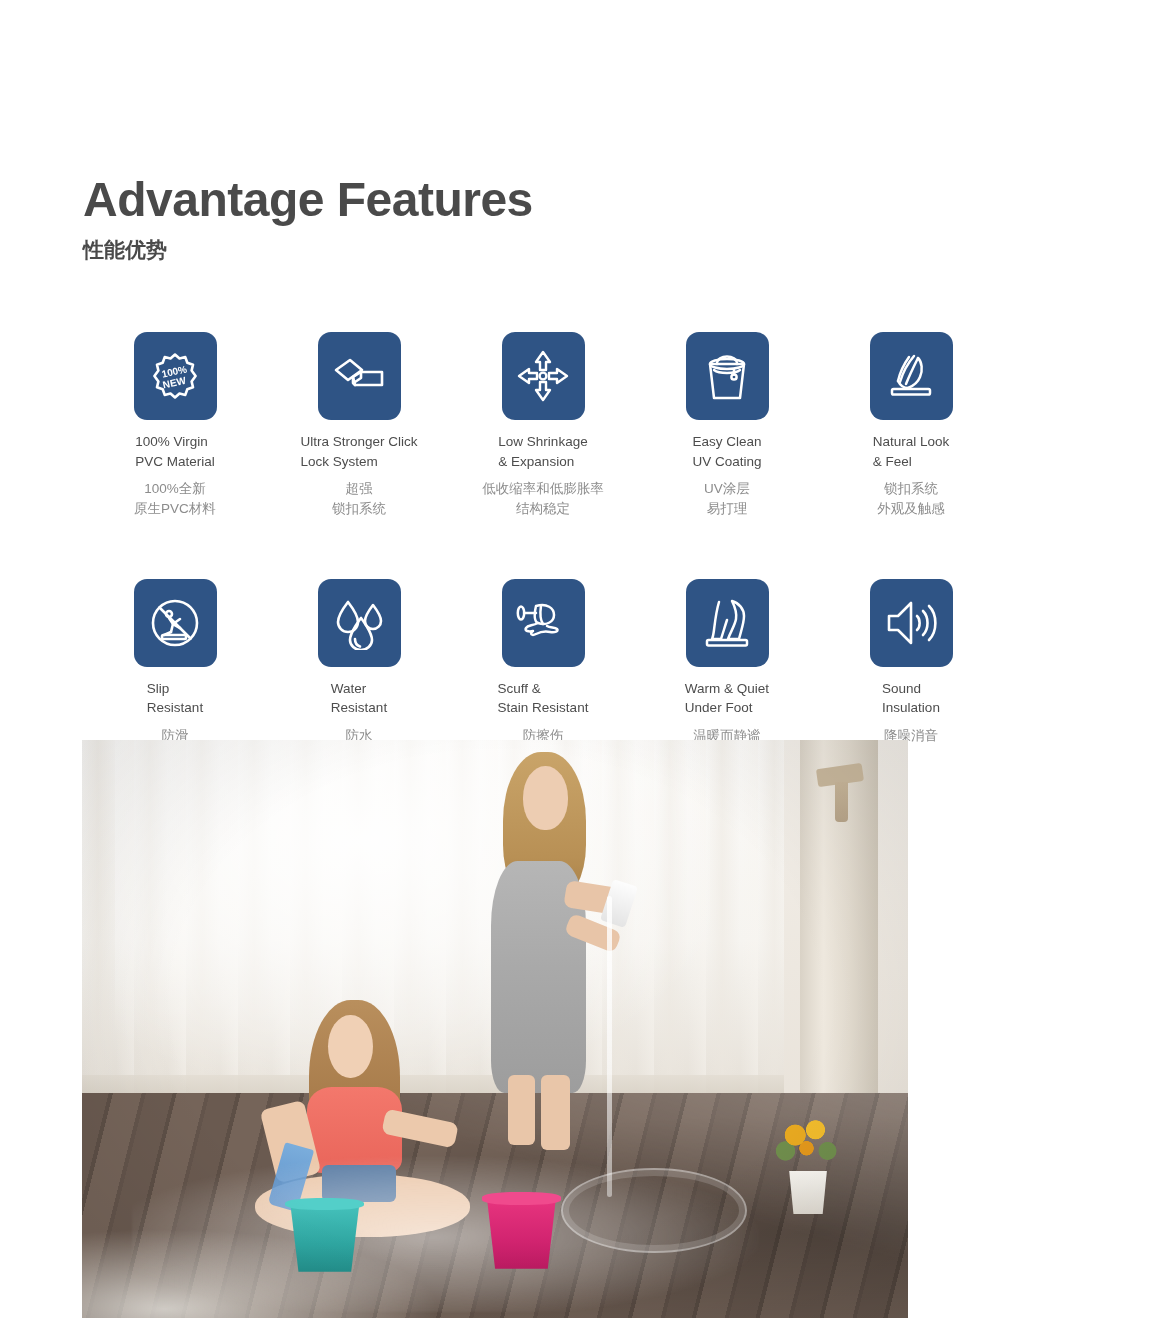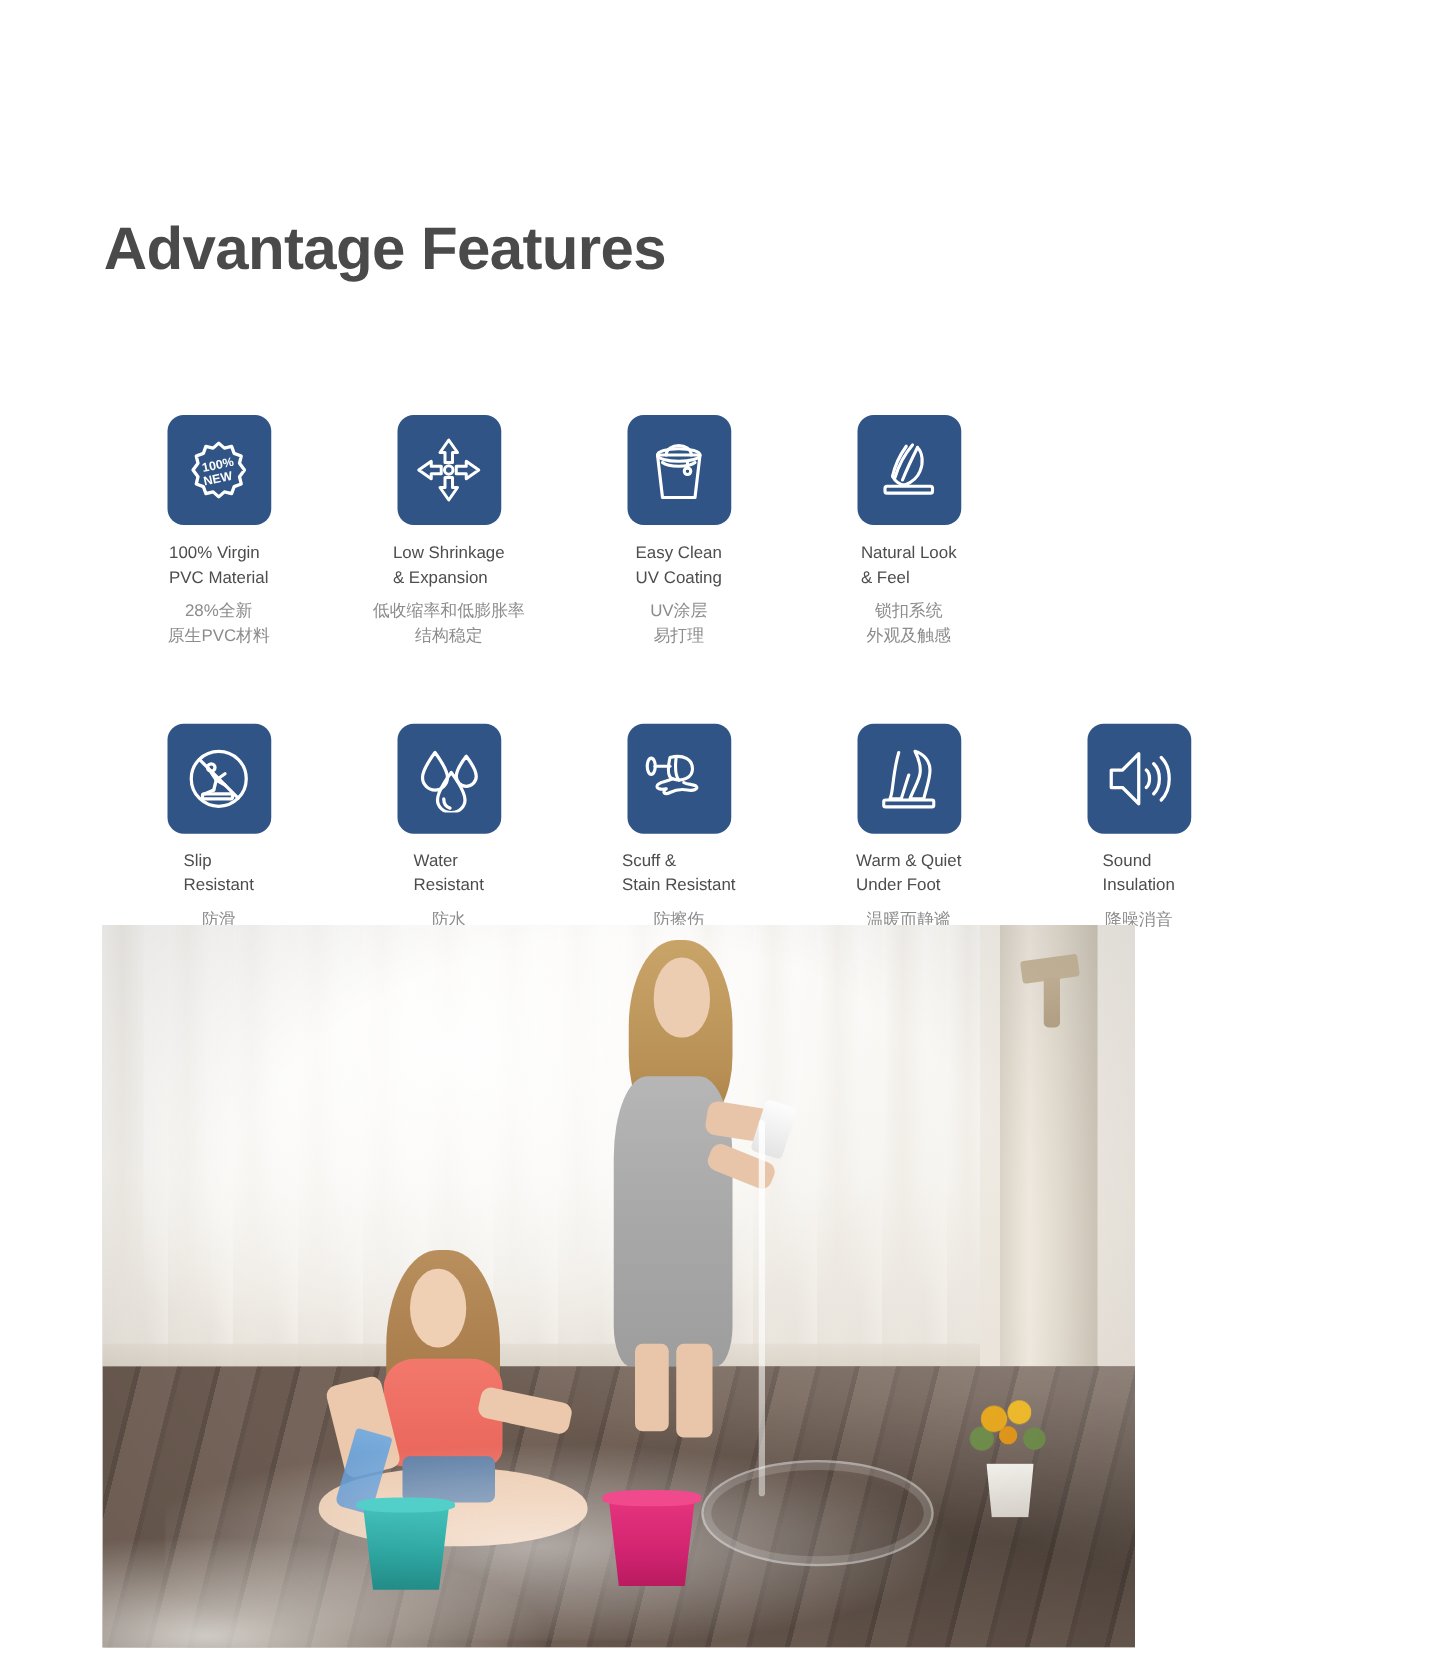--- a/index.html
+++ b/index.html
@@ -254,40 +254,55 @@
     background:radial-gradient(ellipse at 50% 45%,rgba(0,0,0,0) 55%,rgba(0,0,0,.10) 100%);
   }
 </style>
 </head>
 <body>
 
 <div class="page">
 
   <div class="heading-block">
     <h1 class="title">Advantage Features</h1>
+    <div class="subtitle">性能优势</div>
   </div>
 
   <div class="features">
 
     <div class="frow row1">
 
       <div class="fcell">
         <div class="tile">
           <svg width="52" height="52" viewBox="0 0 52 52" fill="none" stroke="#ffffff" stroke-width="2.6" stroke-linejoin="round" stroke-linecap="round">
             <path d="M26 4.5 L30.5 8.5 L36.3 7.1 L38.3 12.7 L44 14.8 L42.6 20.6 L46.6 26 L42.6 31.4 L44 37.2 L38.3 39.3 L36.3 44.9 L30.5 43.5 L26 47.5 L21.5 43.5 L15.7 44.9 L13.7 39.3 L8 37.2 L9.4 31.4 L5.4 26 L9.4 20.6 L8 14.8 L13.7 12.7 L15.7 7.1 L21.5 8.5 Z"></path>
             <text x="26" y="25" font-family="Liberation Sans, sans-serif" font-size="10" font-weight="bold" fill="#ffffff" stroke="none" text-anchor="middle" transform="rotate(-12 26 25)">100%</text>
             <text x="26" y="36" font-family="Liberation Sans, sans-serif" font-size="10" font-weight="bold" fill="#ffffff" stroke="none" text-anchor="middle" transform="rotate(-12 26 36)">NEW</text>
           </svg>
         </div>
         <div class="label-en">100% Virgin
 PVC Material</div>
-        <div class="label-cn">28%全新
+        <div class="label-cn">100%全新
 原生PVC材料</div>
       </div>
 
+      <div class="fcell">
+        <div class="tile">
+          <svg width="56" height="46" viewBox="0 0 56 46" fill="none" stroke="#ffffff" stroke-width="2.6" stroke-linejoin="round" stroke-linecap="round">
+            <path d="M5 17 L19 7 L31 17 L17 27 Z"></path>
+            <path d="M22 24 L30 19 L51 19 L51 32 L24 32 Z"></path>
+            <path d="M22 24 L22 30 L24 32"></path>
+            <path d="M30 19 L30 25 L24 29"></path>
+          </svg>
+        </div>
+        <div class="label-en">Ultra Stronger Click
+Lock System</div>
+        <div class="label-cn">超强
+锁扣系统</div>
+      </div>
 
       <div class="fcell">
         <div class="tile">
           <svg width="52" height="54" viewBox="0 0 52 54" fill="none" stroke="#ffffff" stroke-width="2.4" stroke-linejoin="round" stroke-linecap="round">
             <path d="M26 3 L33 13 L29 13 L29 21 L23 21 L23 13 L19 13 Z"></path>
             <path d="M26 51 L33 41 L29 41 L29 33 L23 33 L23 41 L19 41 Z"></path>
             <path d="M2 27 L12 20 L12 24 L20 24 L20 30 L12 30 L12 34 Z"></path>
             <path d="M50 27 L40 20 L40 24 L32 24 L32 30 L40 30 L40 34 Z"></path>
             <circle cx="26" cy="27" r="3.4"></circle>
           </svg>

